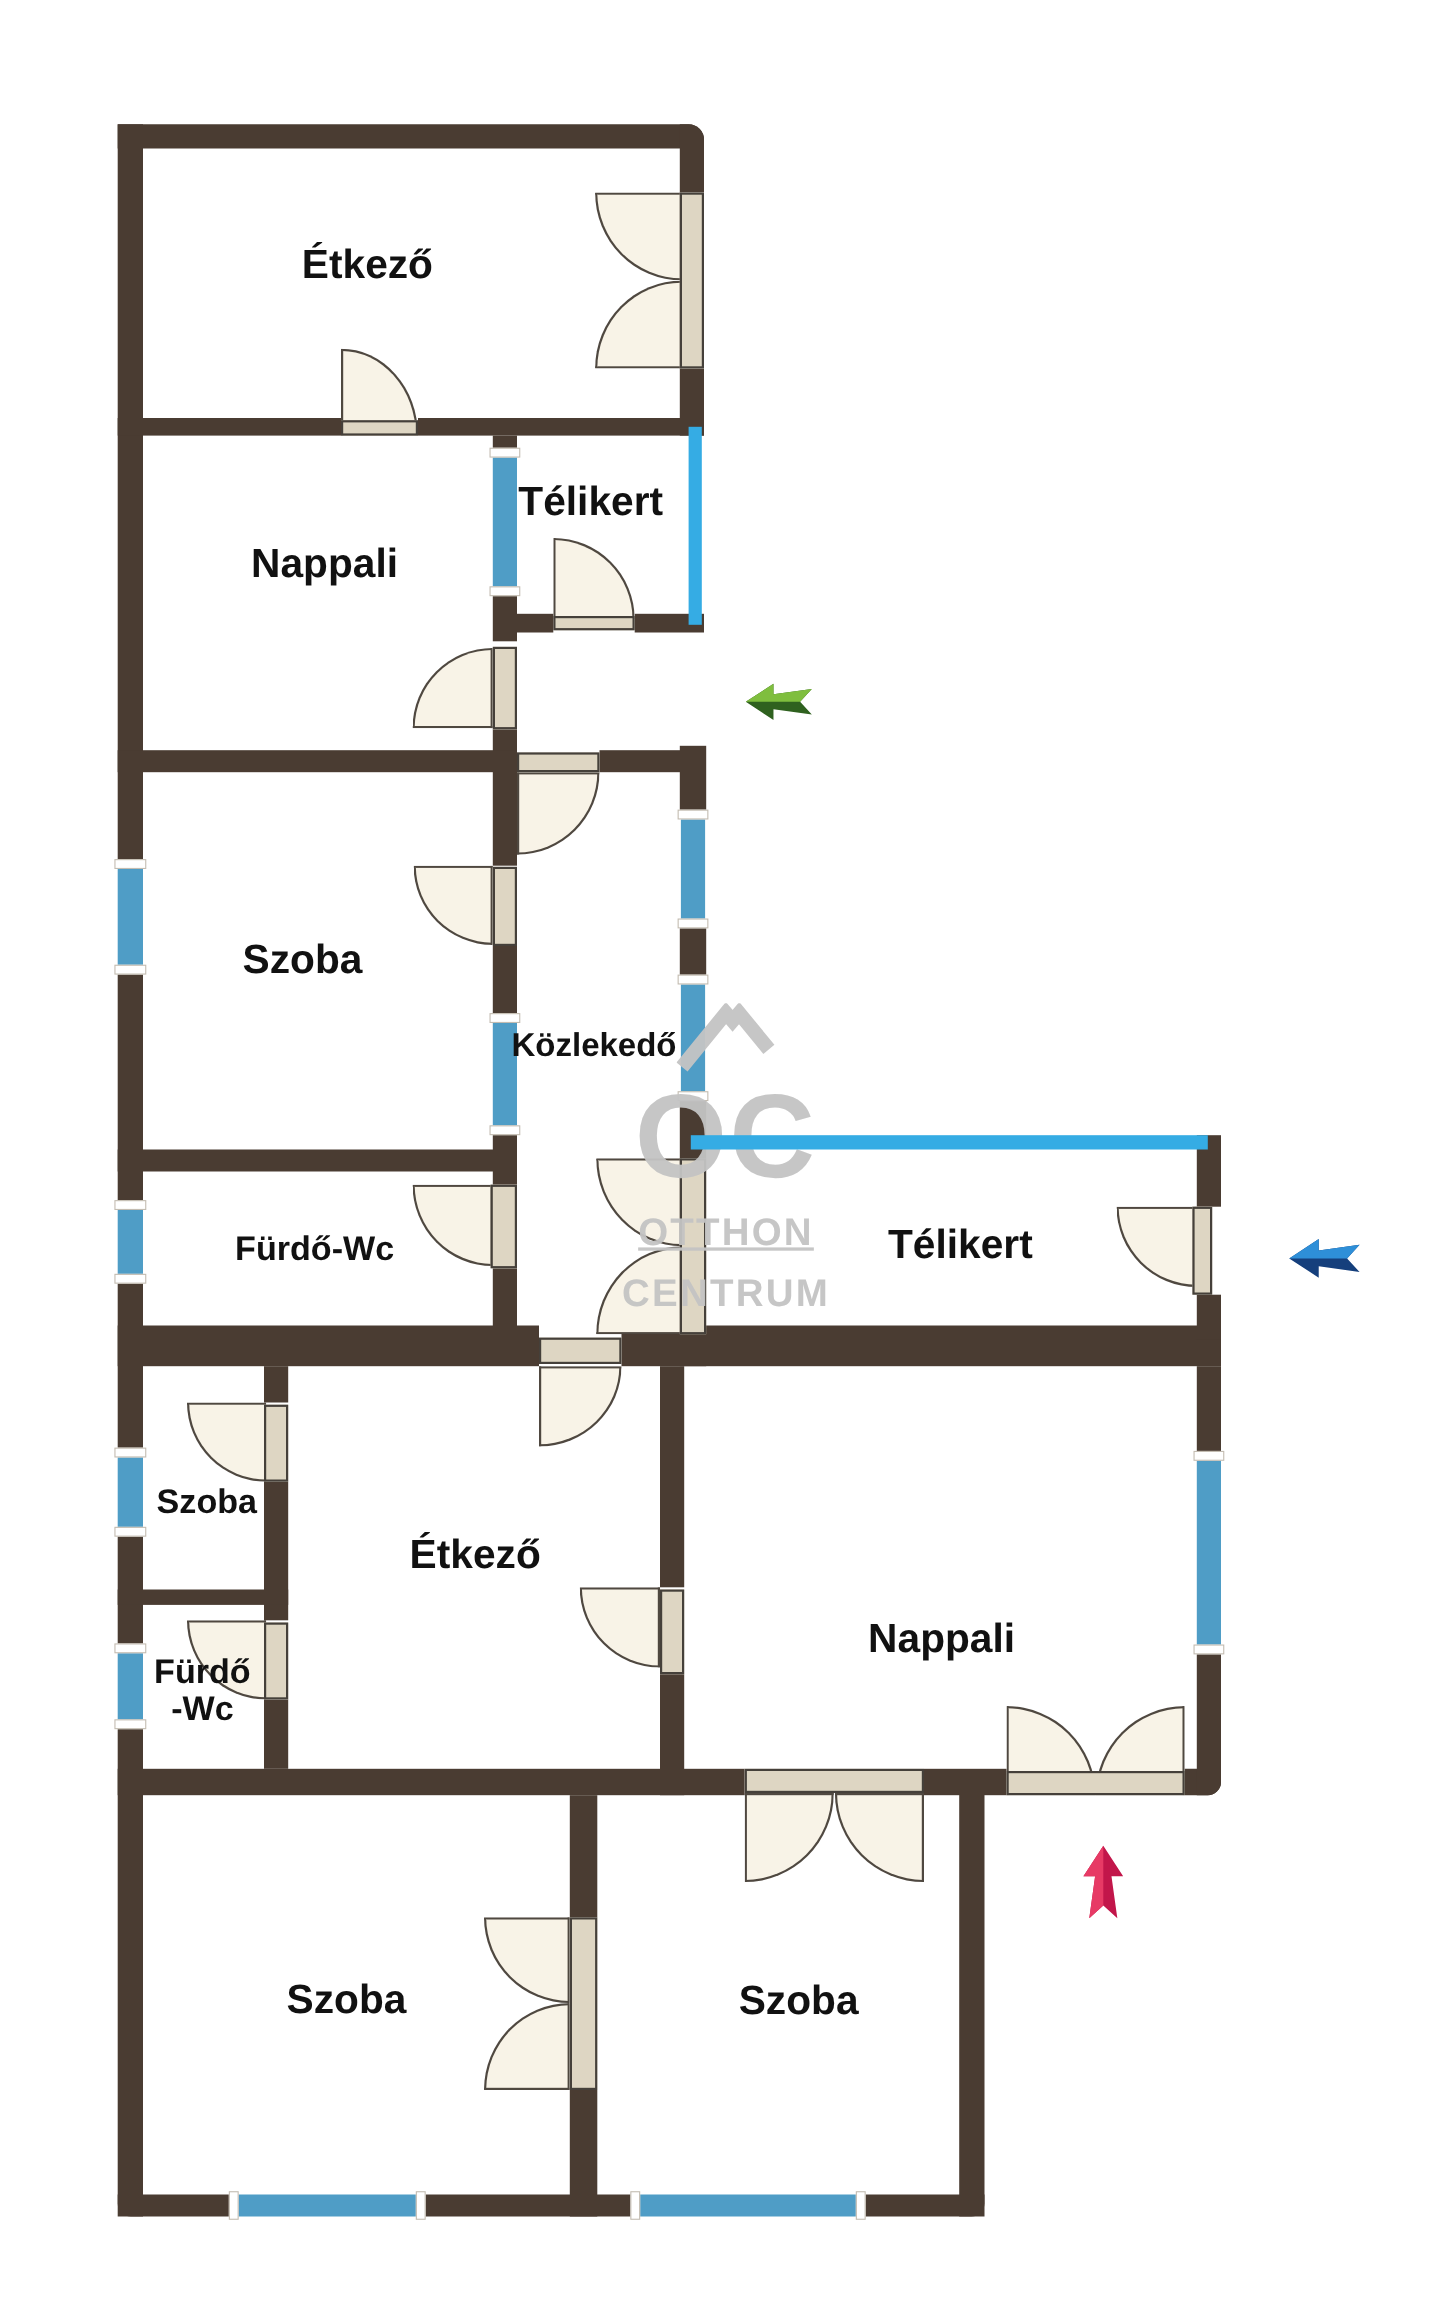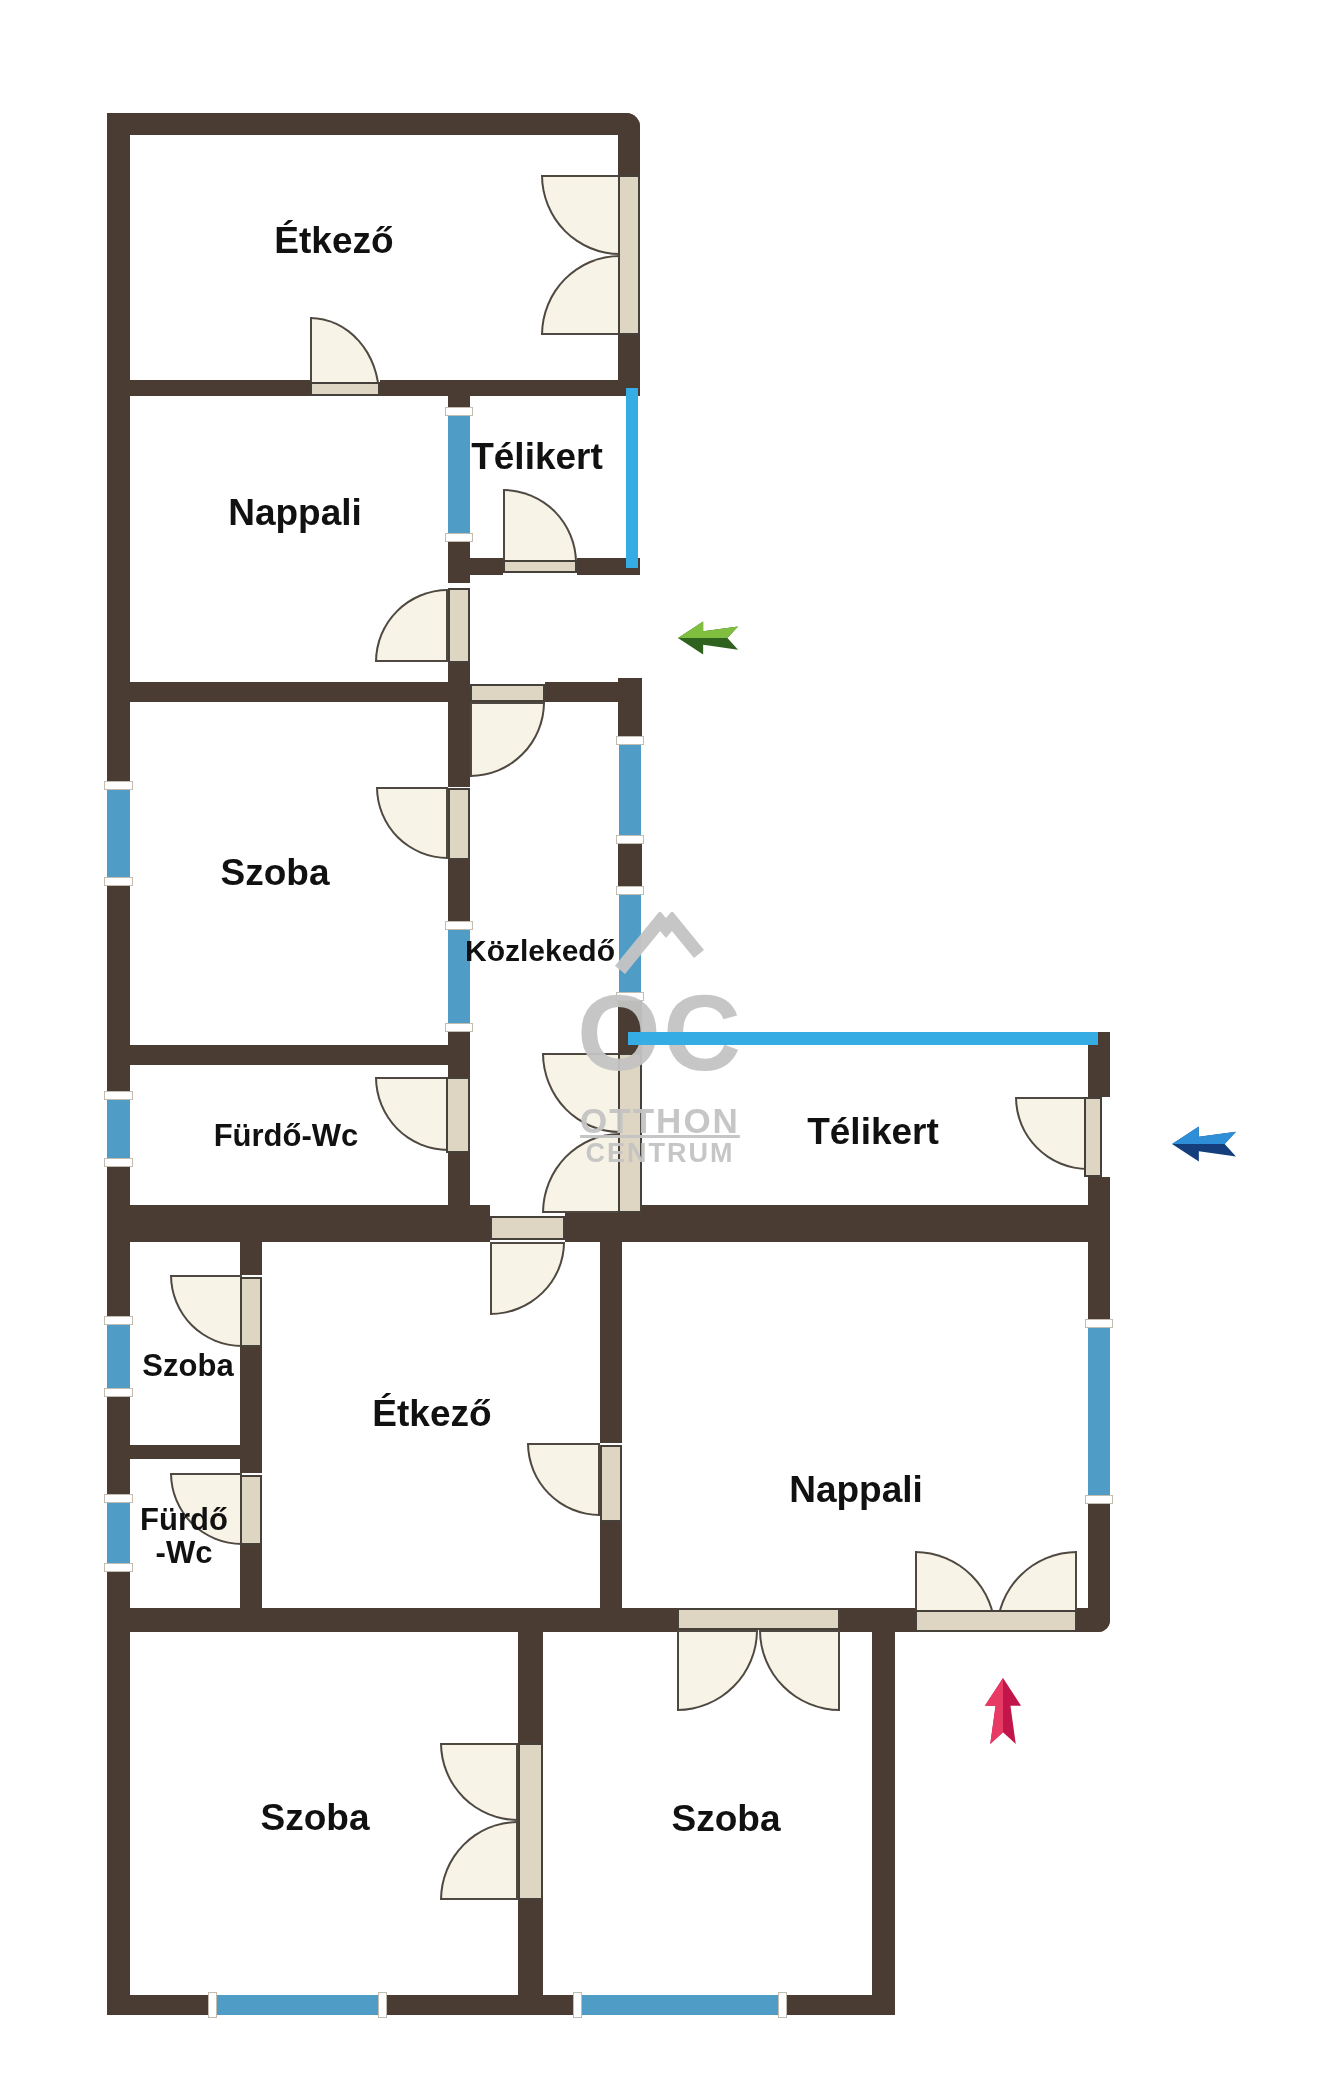--- a/index.html
+++ b/index.html
@@ -30,21 +30,21 @@
   .leaf{position:absolute;background:var(--door_leaf);border:2px solid #45403a;box-sizing:border-box;}
   .lbl{position:absolute;transform:translate(-50%,-50%);color:var(--label);
        font-weight:700;white-space:nowrap;text-align:center;line-height:1.05;}
   .s37{font-size:37px;} .s31{font-size:31px;} .s30{font-size:30px;text-align:center;}
   .arrow{position:absolute;}
   #watermark{position:absolute;left:660px;top:912px;width:0;opacity:.95;z-index:5;pointer-events:none;}
   #watermark .wm{position:absolute;transform:translateX(-50%);color:var(--watermark);
        font-weight:700;white-space:nowrap;}
   #wm-oc{top:58px;font-size:108px;letter-spacing:2px;}
   #wm-l1{top:189px;font-size:35px;letter-spacing:2px;text-decoration:underline;}
-  #wm-l2{top:226px;font-size:27px;letter-spacing:2px;}
+  #wm-l2{top:244px;font-size:35px;letter-spacing:2px;}
   #wm-roof{position:absolute;left:-45px;top:0;}
   .overlay{z-index:6;}
   .arr{z-index:7;}
 </style>
 </head>
 <body>
 
 <div id="plan">
 
   <div id="structure">

